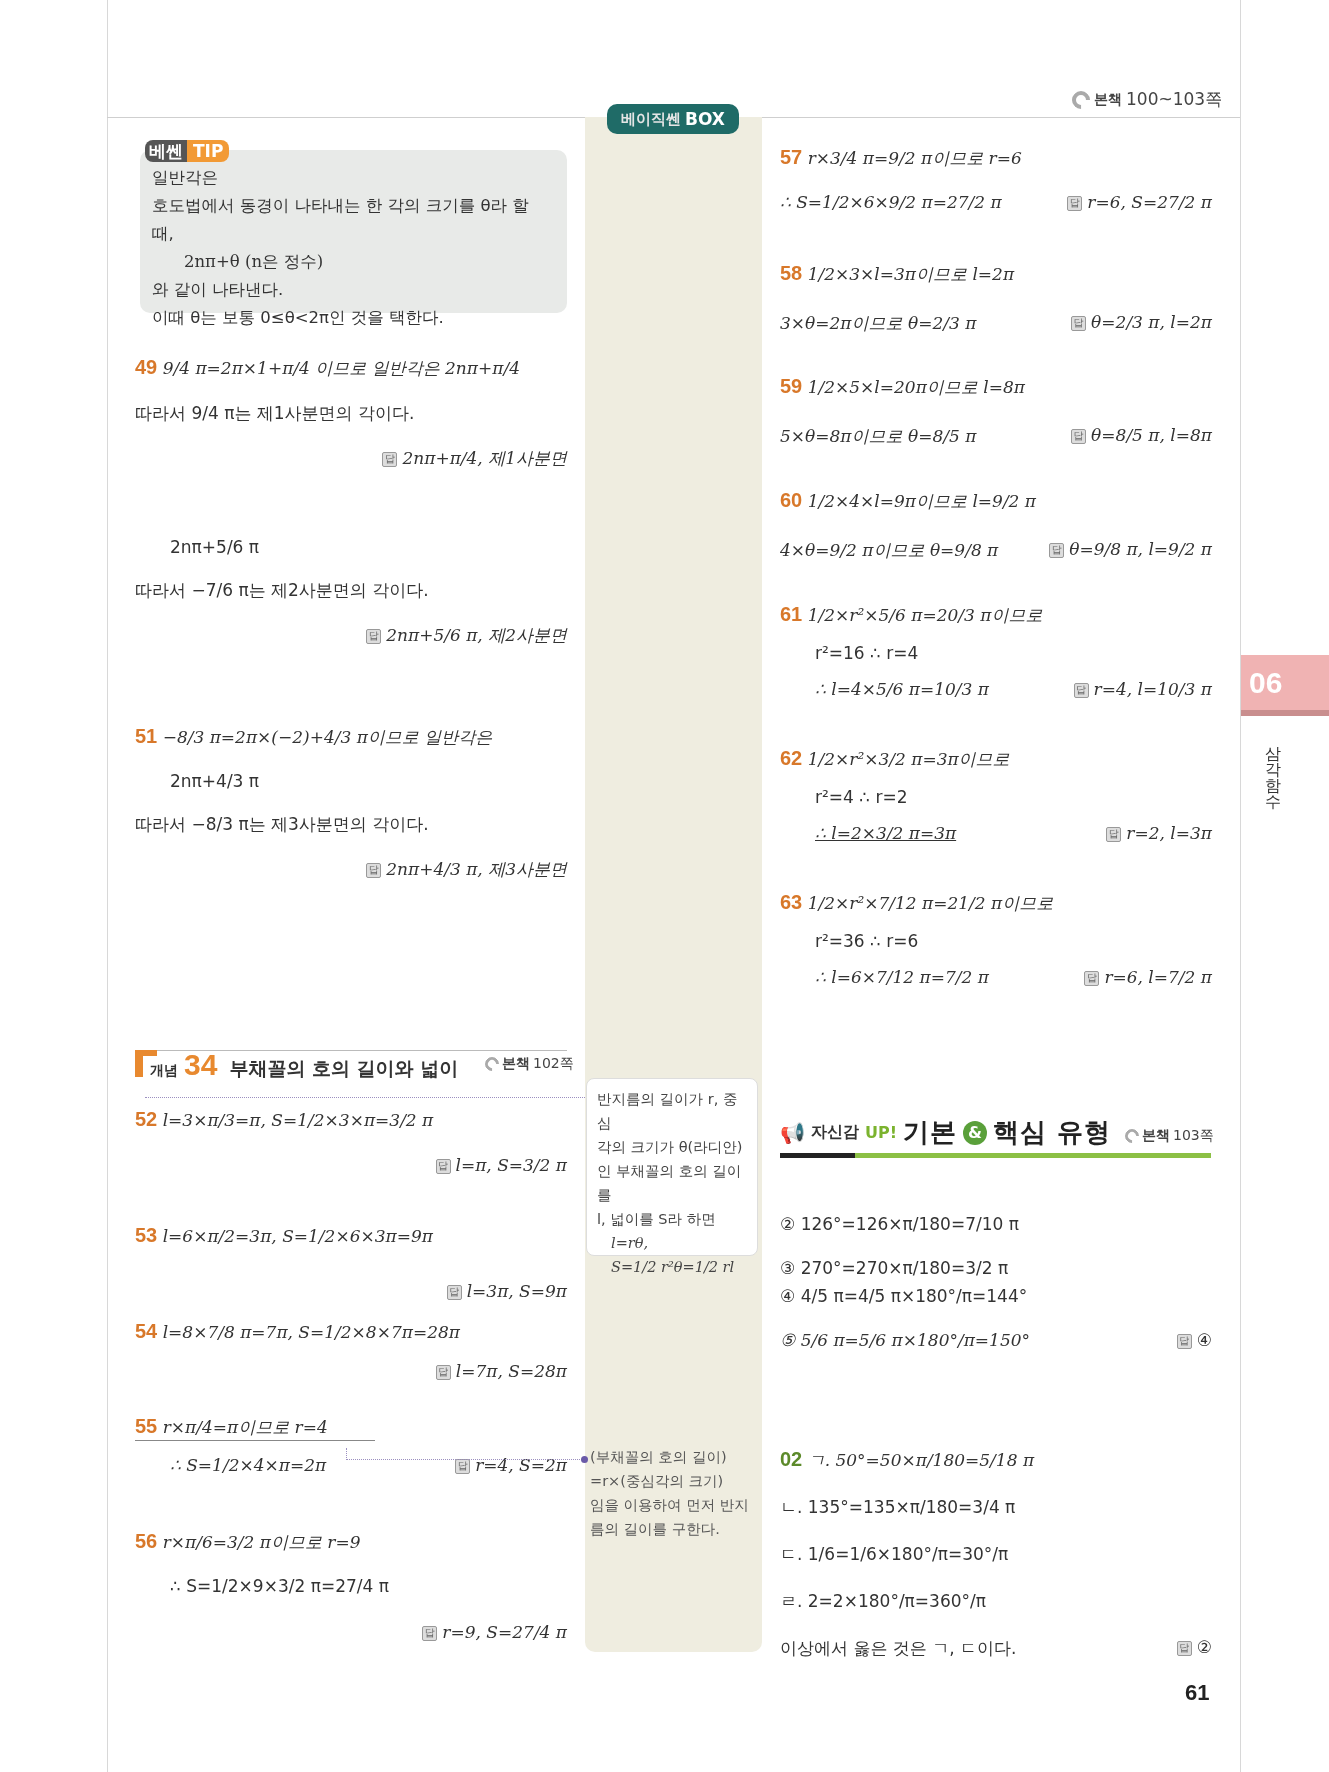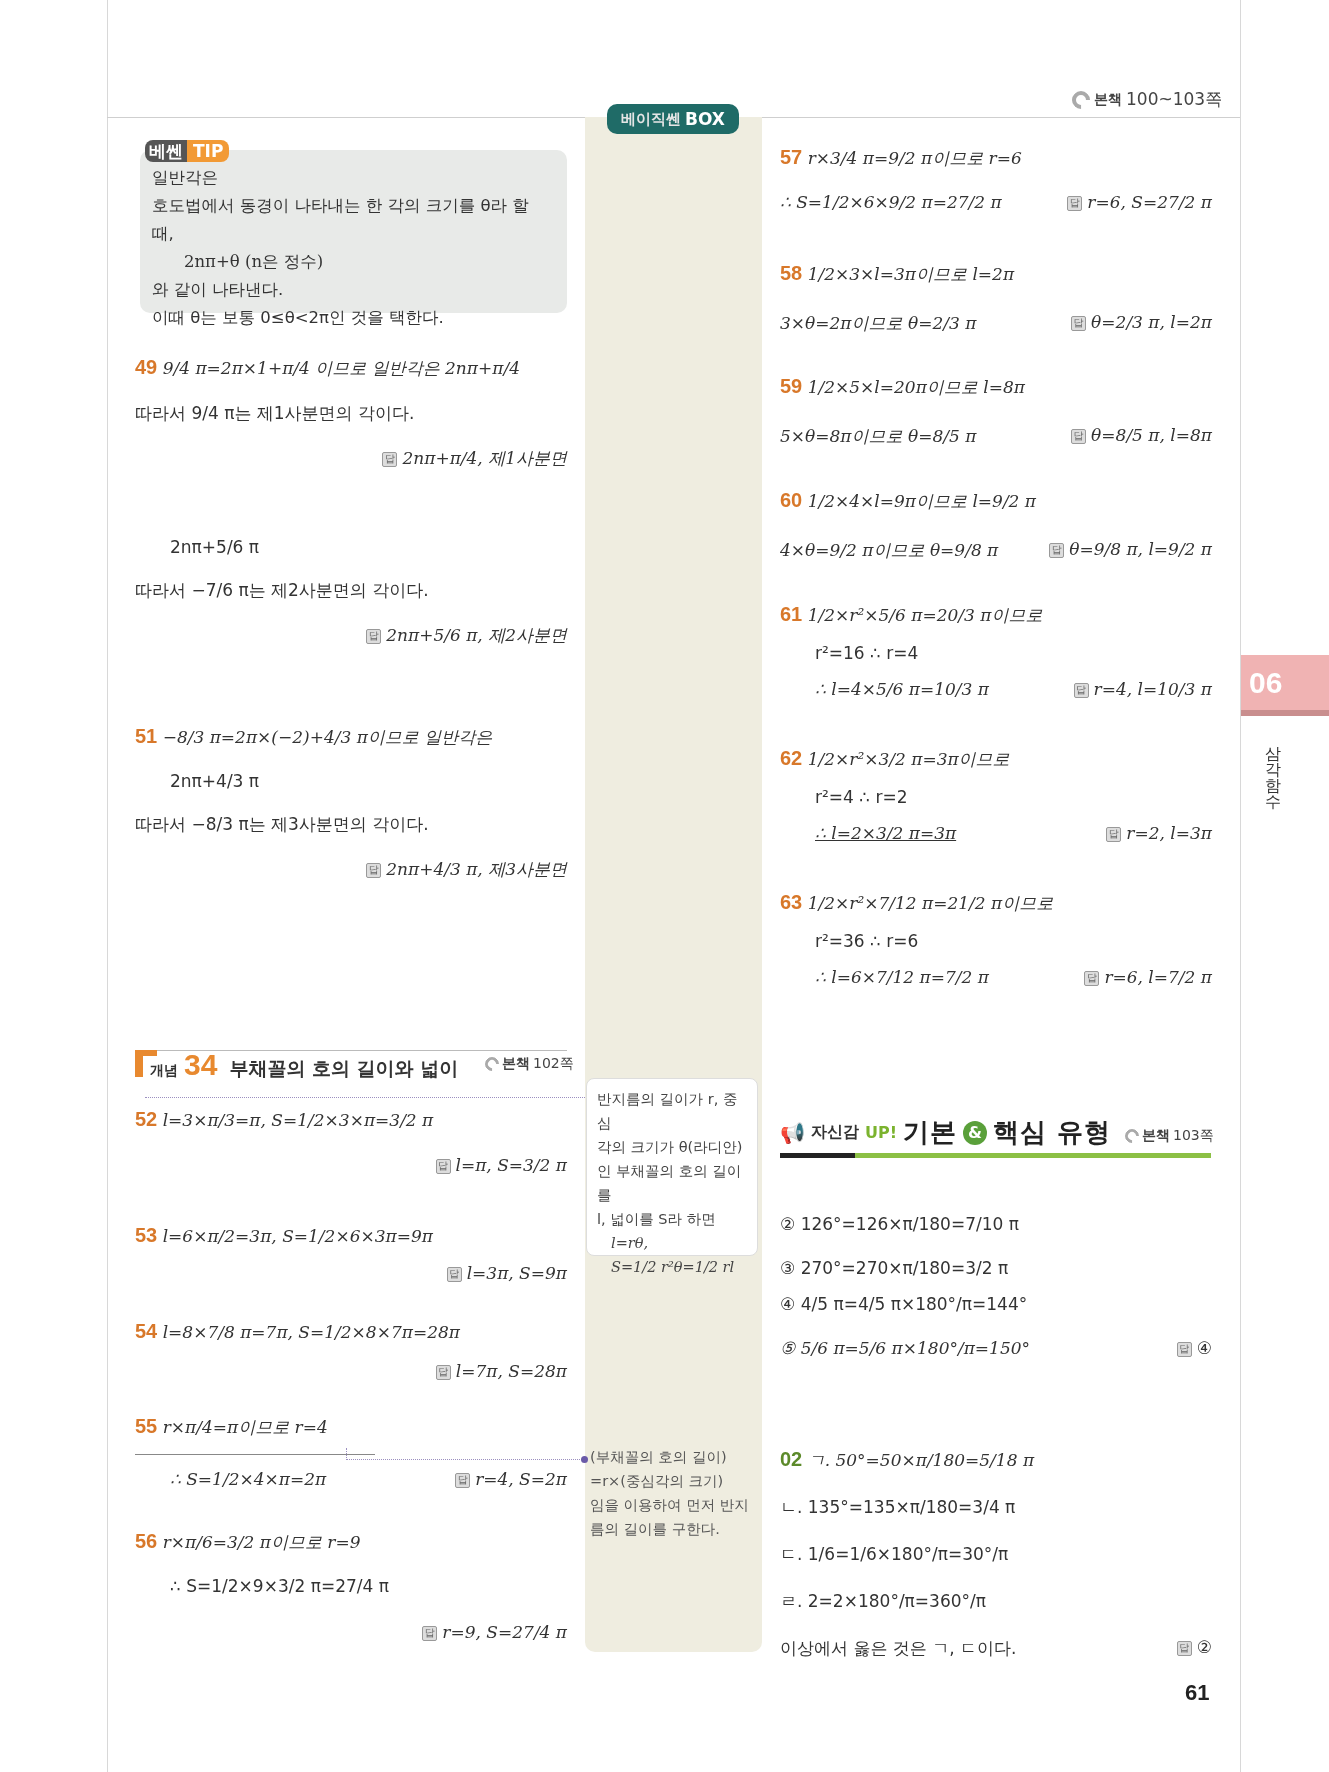--- a/index.html
+++ b/index.html
@@ -134,28 +134,28 @@
   <span>102쪽</span>
 </div>
 <div class="abs dotted-h" style="left:145px;top:1097px;width:440px;"></div>
 
 <div class="abs" style="left:135px;top:1108px;width:432px;">
   <div class="line"><span class="num-o">52</span> <span class="m">l=3×π/3=π, S=1/2×3×π=3/2 π</span></div>
   <div class="line ans" style="margin-top:24px;"><span class="ans-mark">답</span><span class="m">l=π, S=3/2 π</span></div>
 </div>
 <div class="abs" style="left:135px;top:1224px;width:432px;">
   <div class="line"><span class="num-o">53</span> <span class="m">l=6×π/2=3π, S=1/2×6×3π=9π</span></div>
-  <div class="line ans" style="margin-top:16px;"><span class="ans-mark">답</span><span class="m">l=3π, S=9π</span></div>
+  <div class="line ans" style="margin-top:34px;"><span class="ans-mark">답</span><span class="m">l=3π, S=9π</span></div>
 </div>
 <div class="abs" style="left:135px;top:1320px;width:432px;">
   <div class="line"><span class="num-o">54</span> <span class="m">l=8×7/8 π=7π, S=1/2×8×7π=28π</span></div>
   <div class="line ans" style="margin-top:18px;"><span class="ans-mark">답</span><span class="m">l=7π, S=28π</span></div>
 </div>
 <div class="abs" style="left:135px;top:1415px;width:432px;">
-  <div class="line" style="border-bottom:1px solid #888;width:240px;padding-bottom:15px;"><span class="num-o">55</span> <span class="m">r×π/4=π이므로       r=4</span></div>
+  <div class="line" style="border-bottom:1px solid #888;width:240px;padding-bottom:1px;"><span class="num-o">55</span> <span class="m">r×π/4=π이므로       r=4</span></div>
   <div class="line" style="margin-top:14px;display:flex;justify-content:space-between;">
     <span class="m" style="padding-left:35px;">∴ S=1/2×4×π=2π</span>
     <span><span class="ans-mark">답</span><span class="m">r=4, S=2π</span></span>
   </div>
 </div>
 <div class="abs dotted-v" style="left:346px;top:1448px;height:12px;"></div>
 <div class="abs dotted-h" style="left:346px;top:1459px;width:238px;"></div>
 <div class="abs pdot" style="left:581px;top:1456px;"></div>
 
 <div class="abs" style="left:135px;top:1530px;width:432px;">
@@ -244,21 +244,21 @@
 <div class="abs sec-bar-green"></div>
 <div class="abs sec-ref">
   <span class="ref-icon" style="width:14px;height:14px;border-width:3px;"></span>
   <span style="font-weight:bold;">본책</span>
   <span>103쪽</span>
 </div>
 
 <div class="abs" style="left:780px;top:1190px;width:432px;">
   <div class="line m" style="margin-top:24px;">② 126°=126×π/180=7/10 π</div>
   <div class="line m" style="margin-top:24px;">③ 270°=270×π/180=3/2 π</div>
-  <div class="line m" style="margin-top:16px;">④ 4/5 π=4/5 π×180°/π=144°</div>
+  <div class="line m" style="margin-top:8px;">④ 4/5 π=4/5 π×180°/π=144°</div>
   <div class="line" style="margin-top:24px;display:flex;justify-content:space-between;">
     <span class="m">⑤ 5/6 π=5/6 π×180°/π=150°</span>
     <span><span class="ans-mark">답</span><span>④</span></span>
   </div>
 </div>
 <div class="abs" style="left:780px;top:1448px;width:432px;">
   <div class="line"><span class="num-g">02</span> <span class="m">ㄱ. 50°=50×π/180=5/18 π</span></div>
   <div class="line m" style="margin-top:24px;">ㄴ. 135°=135×π/180=3/4 π</div>
   <div class="line m" style="margin-top:24px;">ㄷ. 1/6=1/6×180°/π=30°/π</div>
   <div class="line m" style="margin-top:24px;">ㄹ. 2=2×180°/π=360°/π</div>

